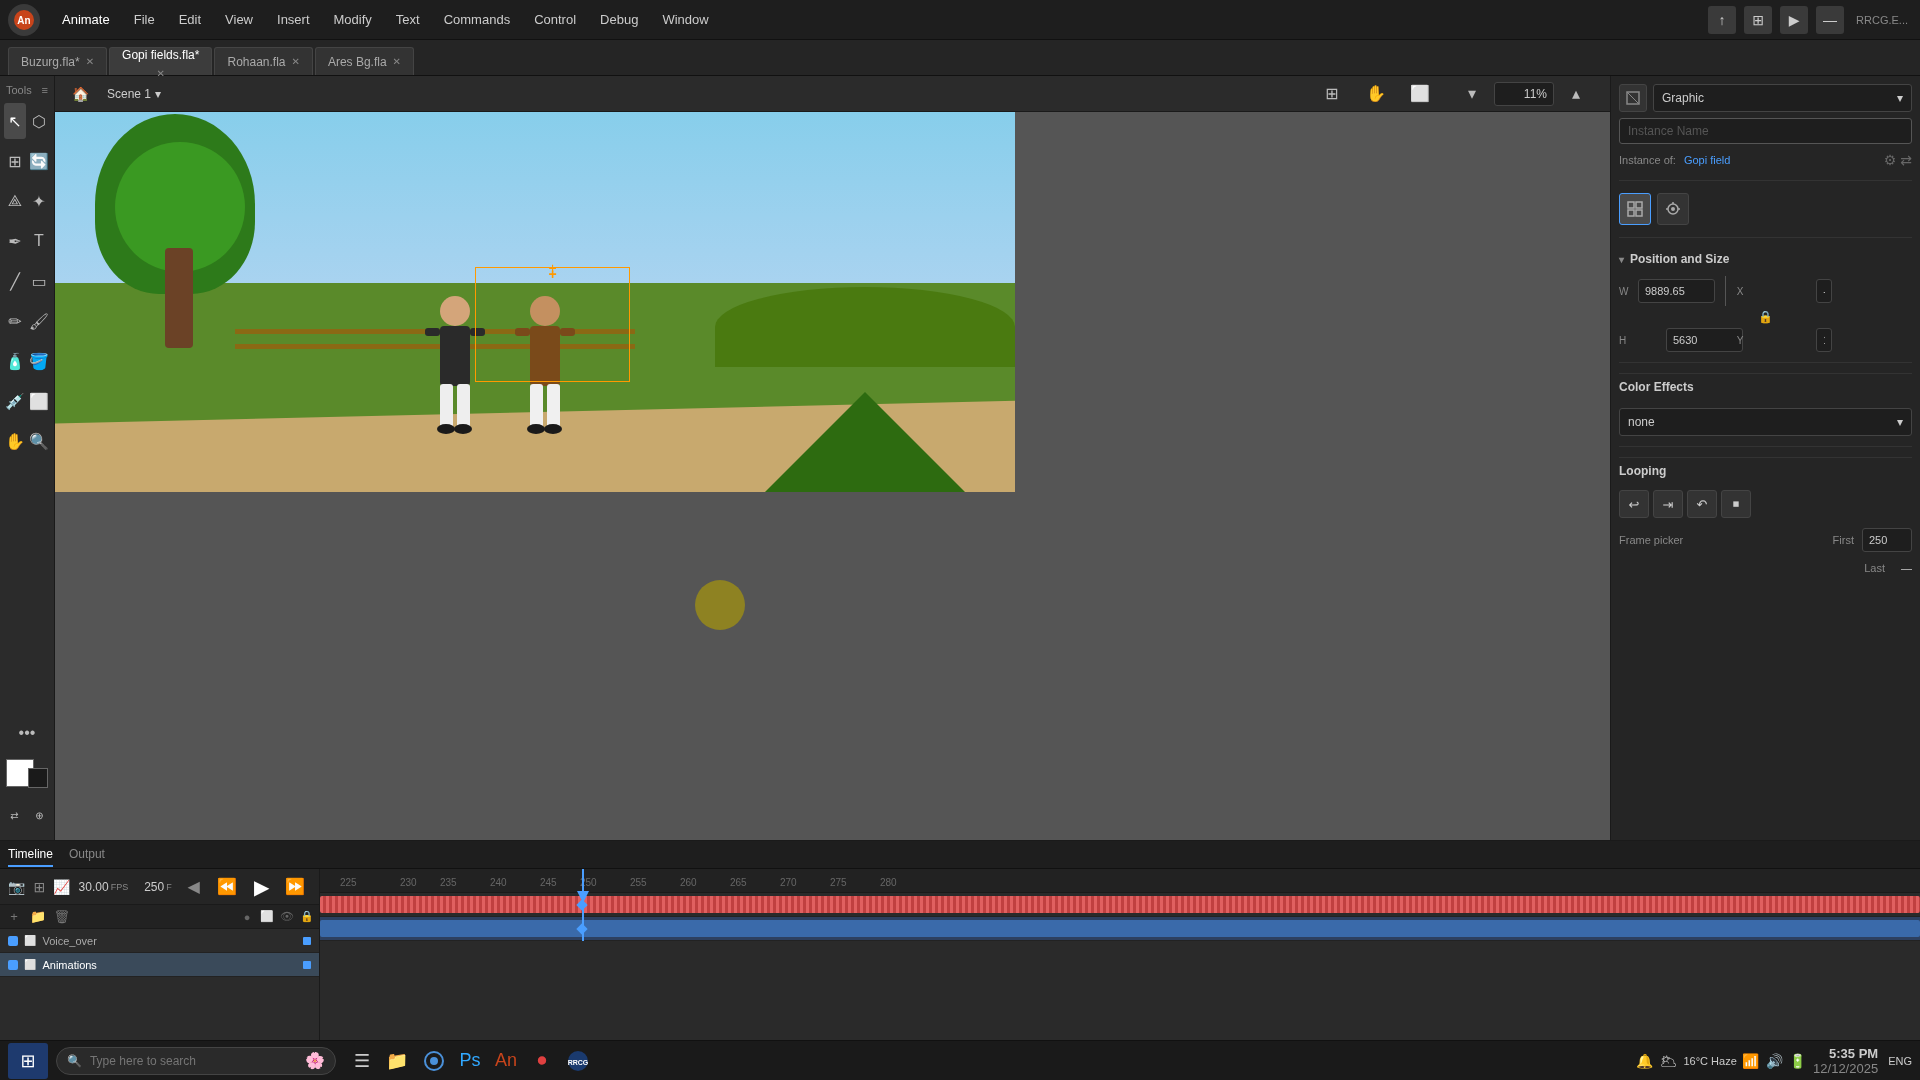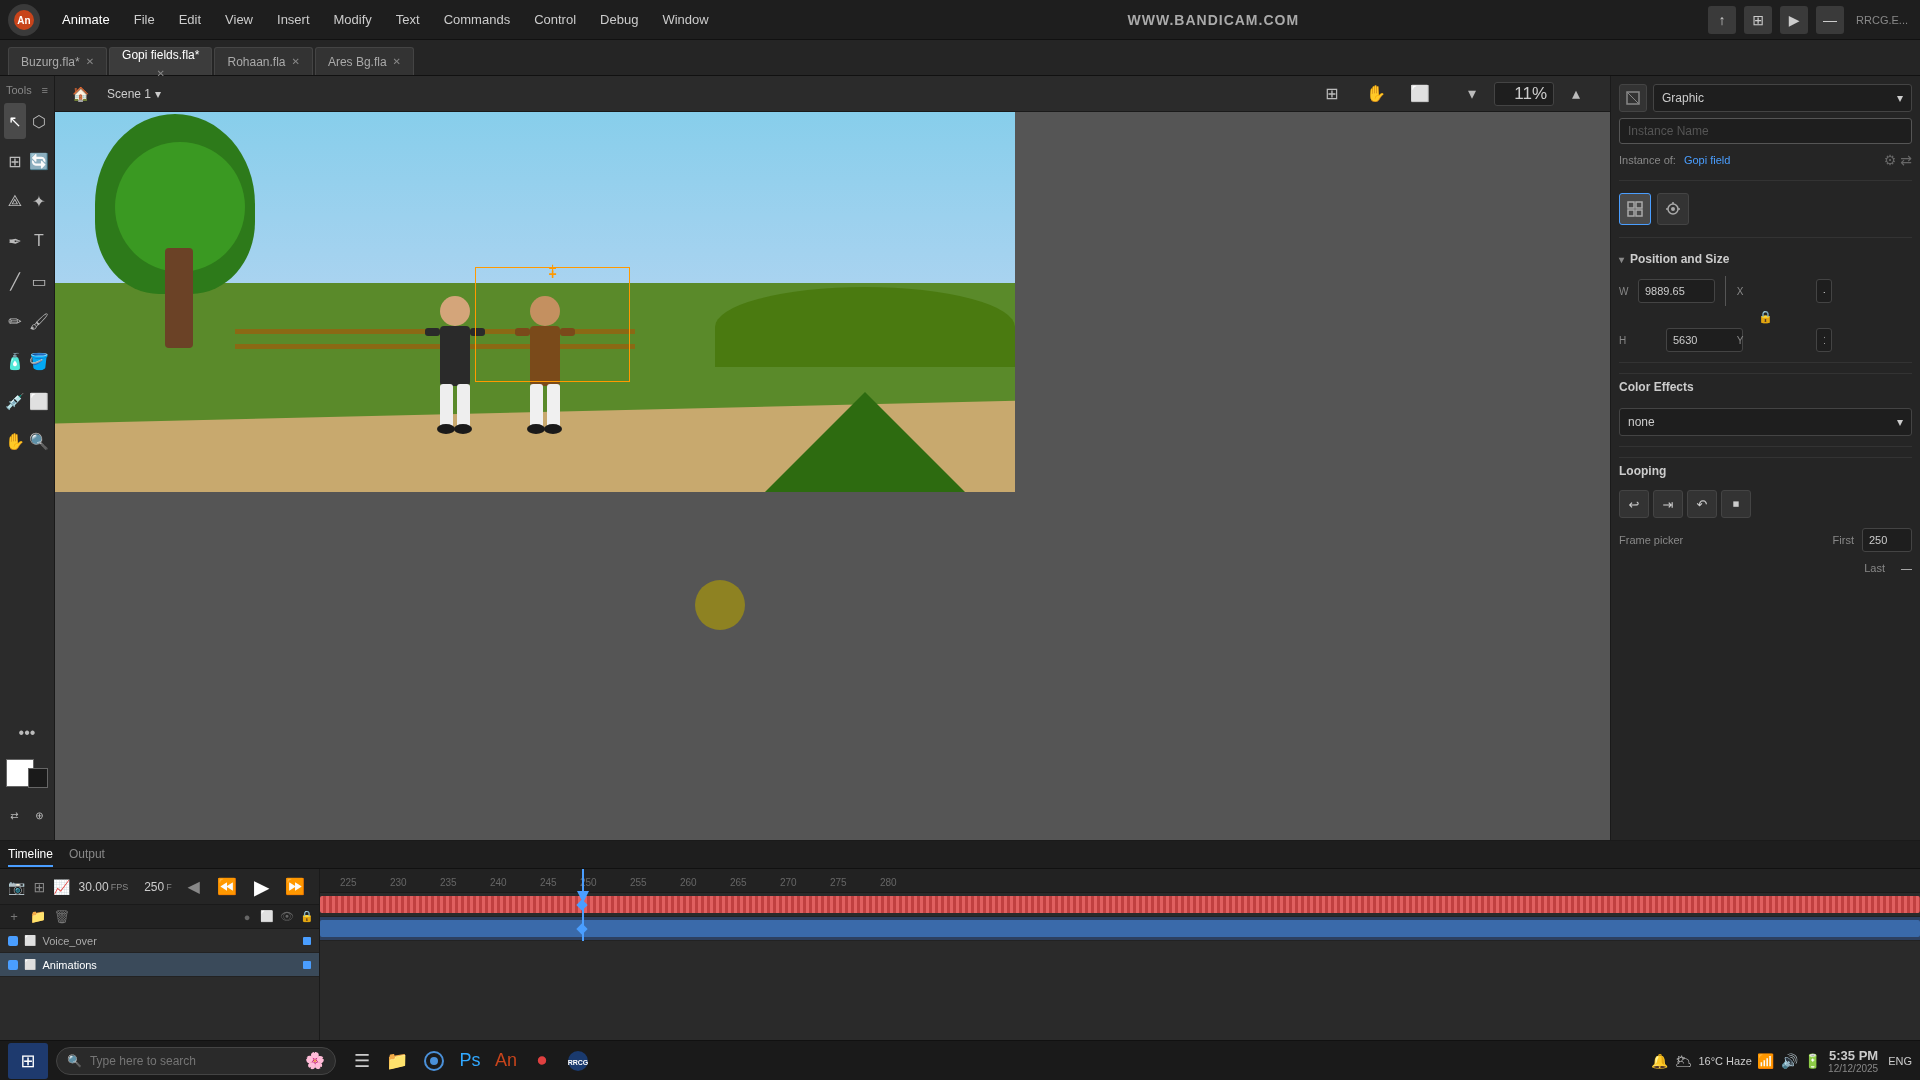--- a/index.html
+++ b/index.html
@@ -525,21 +525,21 @@
       font-size: 18px;
       display: flex; align-items: center; justify-content: center;
     }
     .taskbar-right {
       margin-left: auto;
       display: flex; align-items: center; gap: 6px;
       font-size: 11px; color: #ccc;
     }
     .taskbar-time { text-align: right; }
     .taskbar-time .time { font-size: 13px; font-weight: bold; }
-    .taskbar-time .date { font-size: 10px; color: #888; }
+    .taskbar-time .date { font-size: 13px; color: #888; }
     .sys-icon { font-size: 14px; color: #ccc; cursor: pointer; }
 
     
     .none-dropdown {
       width: 100%;
       height: 28px;
       background: #1e1e1e;
       border: 1px solid #444;
       color: #ccc;
       border-radius: 3px;
@@ -555,21 +555,21 @@
     
     #zoom-control {
       display: flex; align-items: center; gap: 4px;
       height: 36px;
       padding: 0 8px;
     }
     .zoom-input {
       width: 60px; height: 24px;
       background: #1e1e1e; border: 1px solid #444;
       color: #ccc; border-radius: 3px;
-      padding: 0 6px; font-size: 17px;
+      padding: 0 6px; font-size: 12px;
       text-align: right;
     }
   </style>
 </head>
 <body>
 
 <div id="menu-bar">
   <div class="menu-logo">
     <svg width="22" height="22" viewBox="0 0 22 22">
       <circle cx="11" cy="11" r="10" fill="#c8441b"></circle>
@@ -580,21 +580,20 @@
   <div class="menu-item">File</div>
   <div class="menu-item">Edit</div>
   <div class="menu-item">View</div>
   <div class="menu-item">Insert</div>
   <div class="menu-item">Modify</div>
   <div class="menu-item">Text</div>
   <div class="menu-item">Commands</div>
   <div class="menu-item">Control</div>
   <div class="menu-item">Debug</div>
   <div class="menu-item">Window</div>
-  <div class="bandicam-watermark">WWW.BANDICAM.COM</div>
   <div class="top-right-controls">
     <button class="top-right-btn">↑</button>
     <button class="top-right-btn">⊞</button>
     <button class="top-right-btn">▶</button>
     <button class="top-right-btn">—</button>
     <span style="color:#888; font-size:11px; padding: 0 4px;">RRCG.E...</span>
   </div>
 </div>
 
 <div id="tabs-bar">
@@ -938,21 +937,21 @@
           <span>Animations</span>
           <div style="margin-left:auto;width:8px;height:8px;background:#4a9eff;border-radius:1px;"></div>
         </div>
       </div>
     </div>
 
     <div id="timeline-right">
       <div id="timeline-ruler">
 
         <span class="ruler-mark" style="left:20px;">225</span>
-        <span class="ruler-mark" style="left:70px;">230</span>
+        <span class="ruler-mark" style="left:80px;">230</span>
         <span class="ruler-mark" style="left:120px;">235</span>
         <span class="ruler-mark" style="left:170px;">240</span>
         <span class="ruler-mark" style="left:220px;">245</span>
         <span class="ruler-mark" style="left:260px;">250</span>
         <span class="ruler-mark" style="left:310px;">255</span>
         <span class="ruler-mark" style="left:360px;">260</span>
         <span class="ruler-mark" style="left:410px;">265</span>
         <span class="ruler-mark" style="left:460px;">270</span>
         <span class="ruler-mark" style="left:510px;">275</span>
         <span class="ruler-mark" style="left:560px;">280</span>

